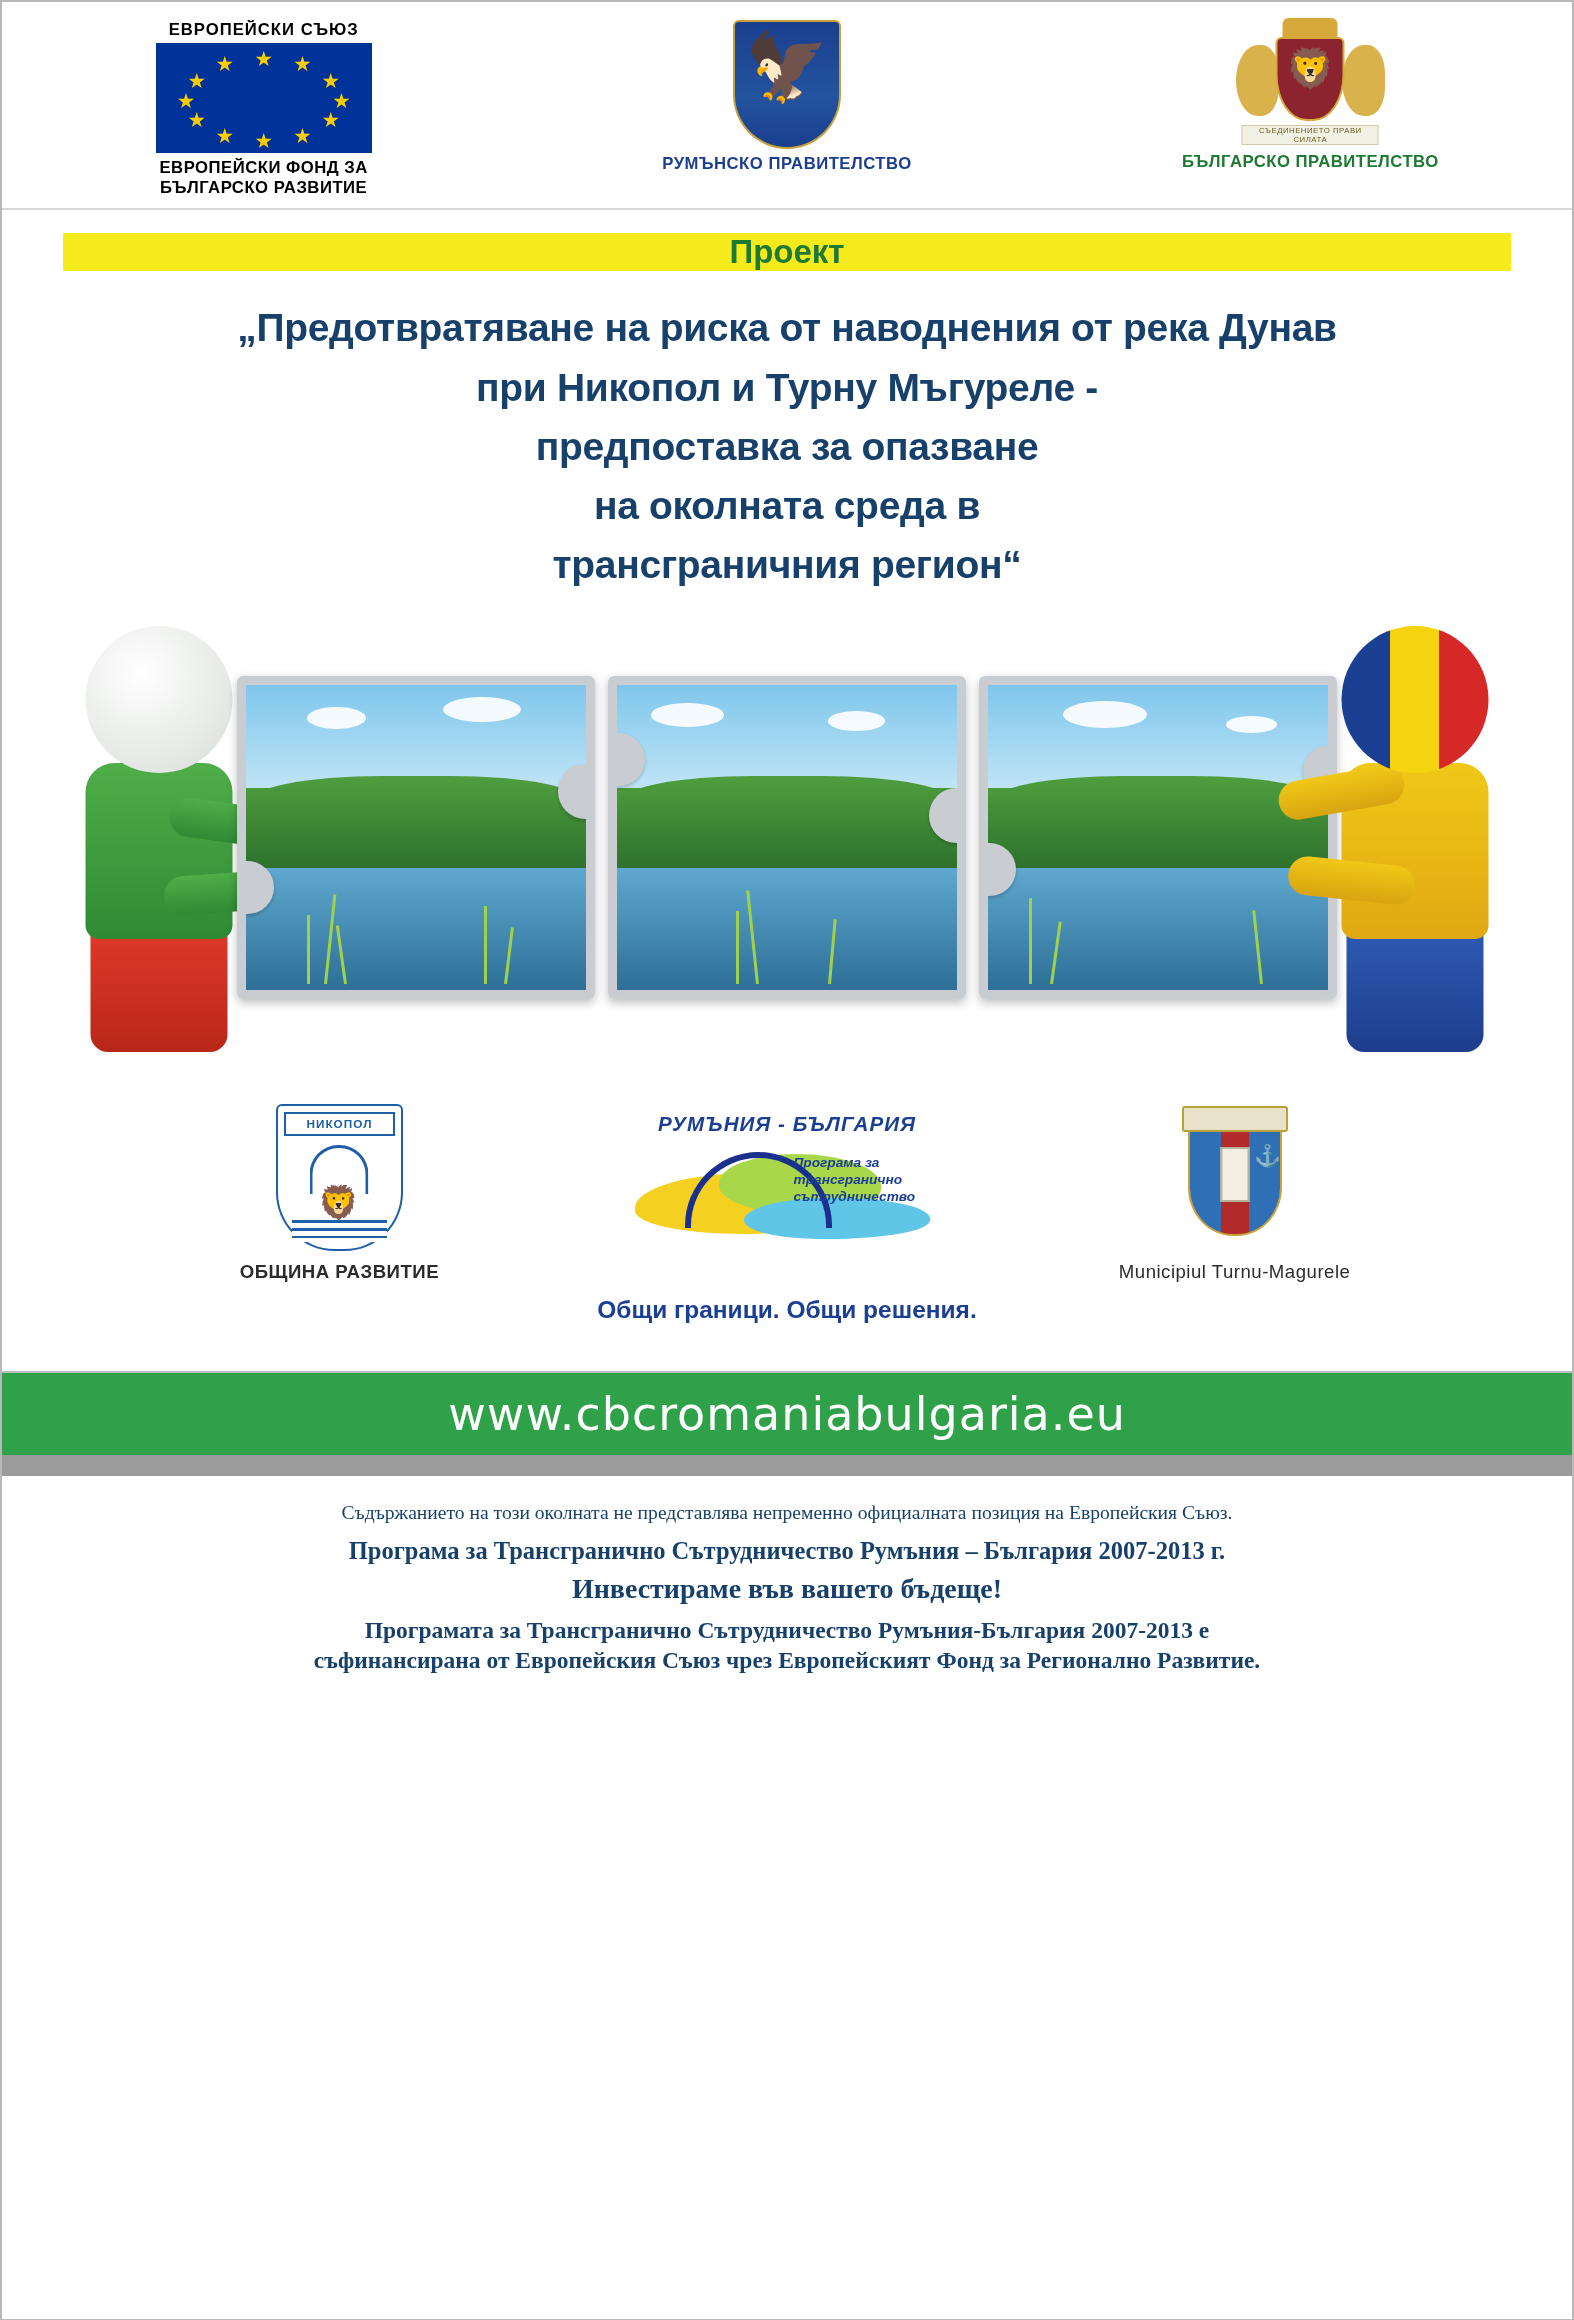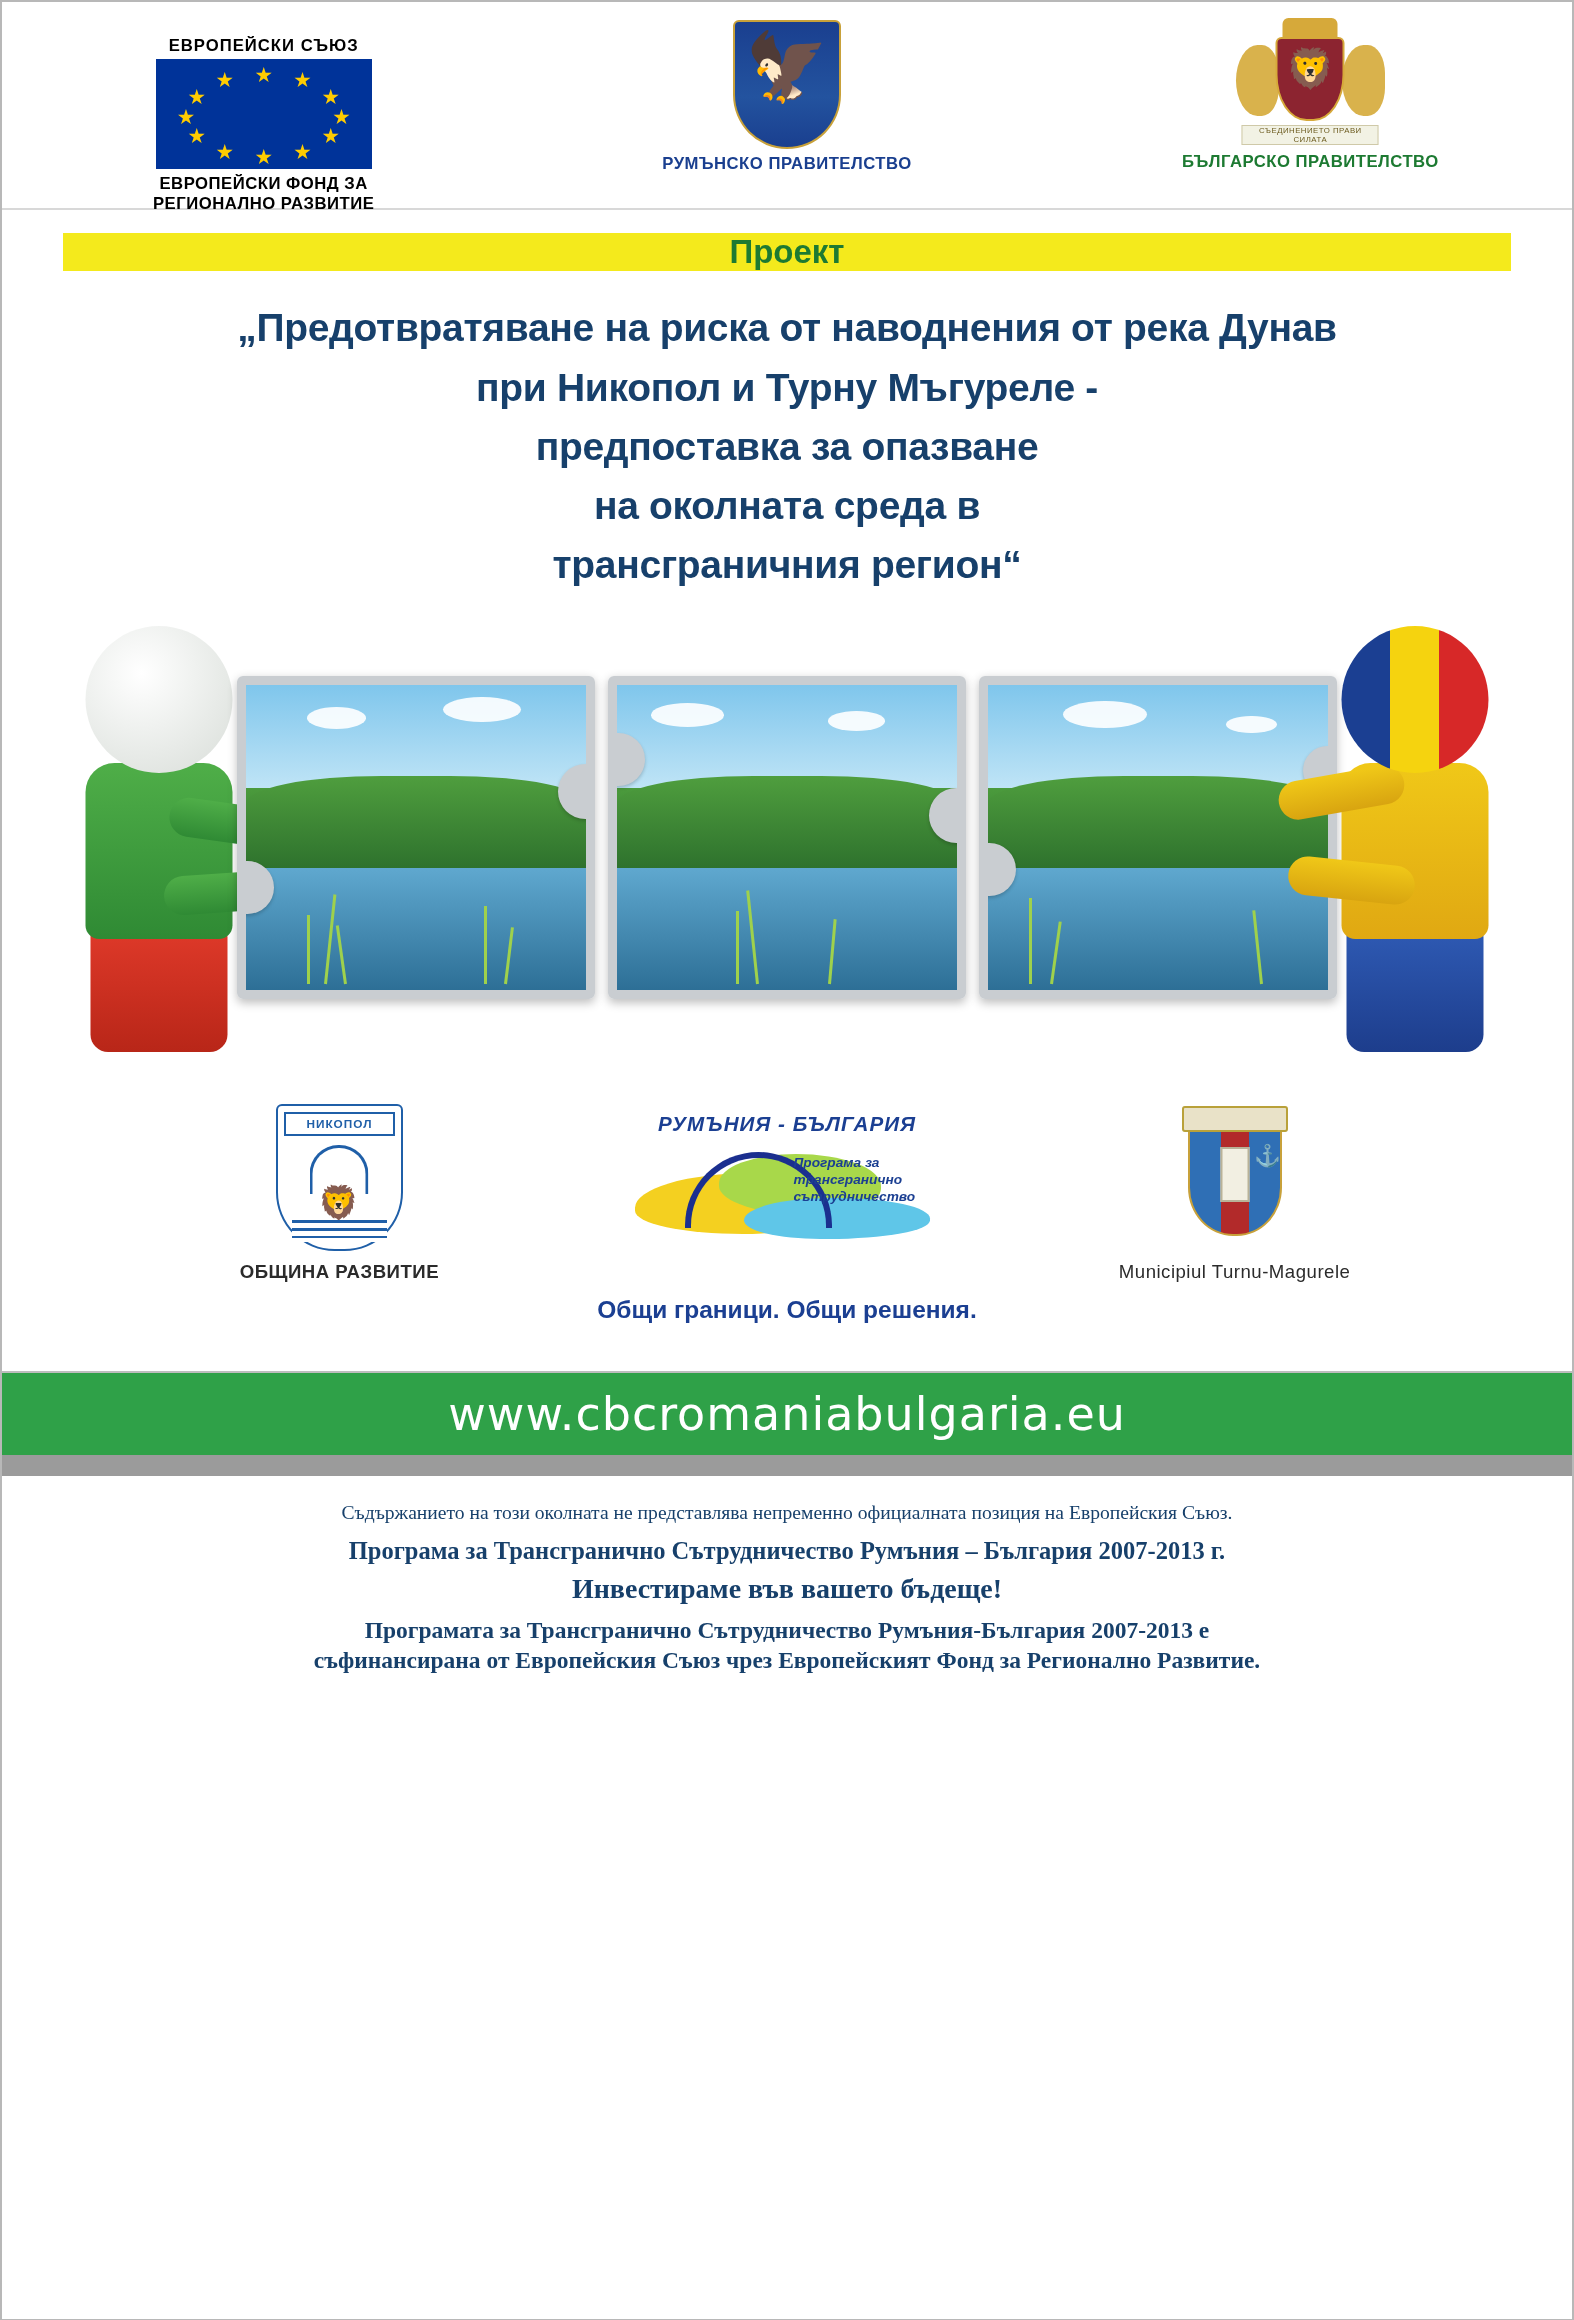--- a/index.html
+++ b/index.html
@@ -36,21 +36,20 @@
     font-weight: bold;
     letter-spacing: 0.5px;
     line-height: 1.15;
   }
   .eu-top-label {
     font-size: 16.7px;
     font-weight: bold;
     letter-spacing: 1px;
     margin-bottom: 3.9px;
     color: #000;
-    margin-top: 16px;
   }
   .eu-flag {
     width: 216px;
     height: 110px;
     background: #003399;
     margin: 0 auto 4.9px auto;
     position: relative;
   }
   .eu-flag .star {
     position: absolute;
@@ -453,21 +452,21 @@
         <span class="star" style="left:81%;top:70%">★</span>
         <span class="star" style="left:68%;top:84%">★</span>
         <span class="star" style="left:50%;top:89%">★</span>
         <span class="star" style="left:32%;top:84%">★</span>
         <span class="star" style="left:19%;top:70%">★</span>
         <span class="star" style="left:14%;top:52%">★</span>
         <span class="star" style="left:19%;top:34%">★</span>
         <span class="star" style="left:32%;top:19%">★</span>
       </div>
       <div class="hdr-caption eu-bottom-label" style="white-space:pre-line">ЕВРОПЕЙСКИ ФОНД ЗА
-РЕГИОНАЛНО РАЗВИТИЕ</div>
+БЪЛГАРСКО РАЗВИТИЕ</div>
     </div>
 
     <div class="hdr-block">
       <div class="ro-coat">
         <div class="shield-ro"></div>
         <div class="eagle">🦅</div>
       </div>
       <div class="hdr-caption ro-caption">РУМЪНСКО ПРАВИТЕЛСТВО</div>
     </div>
 

